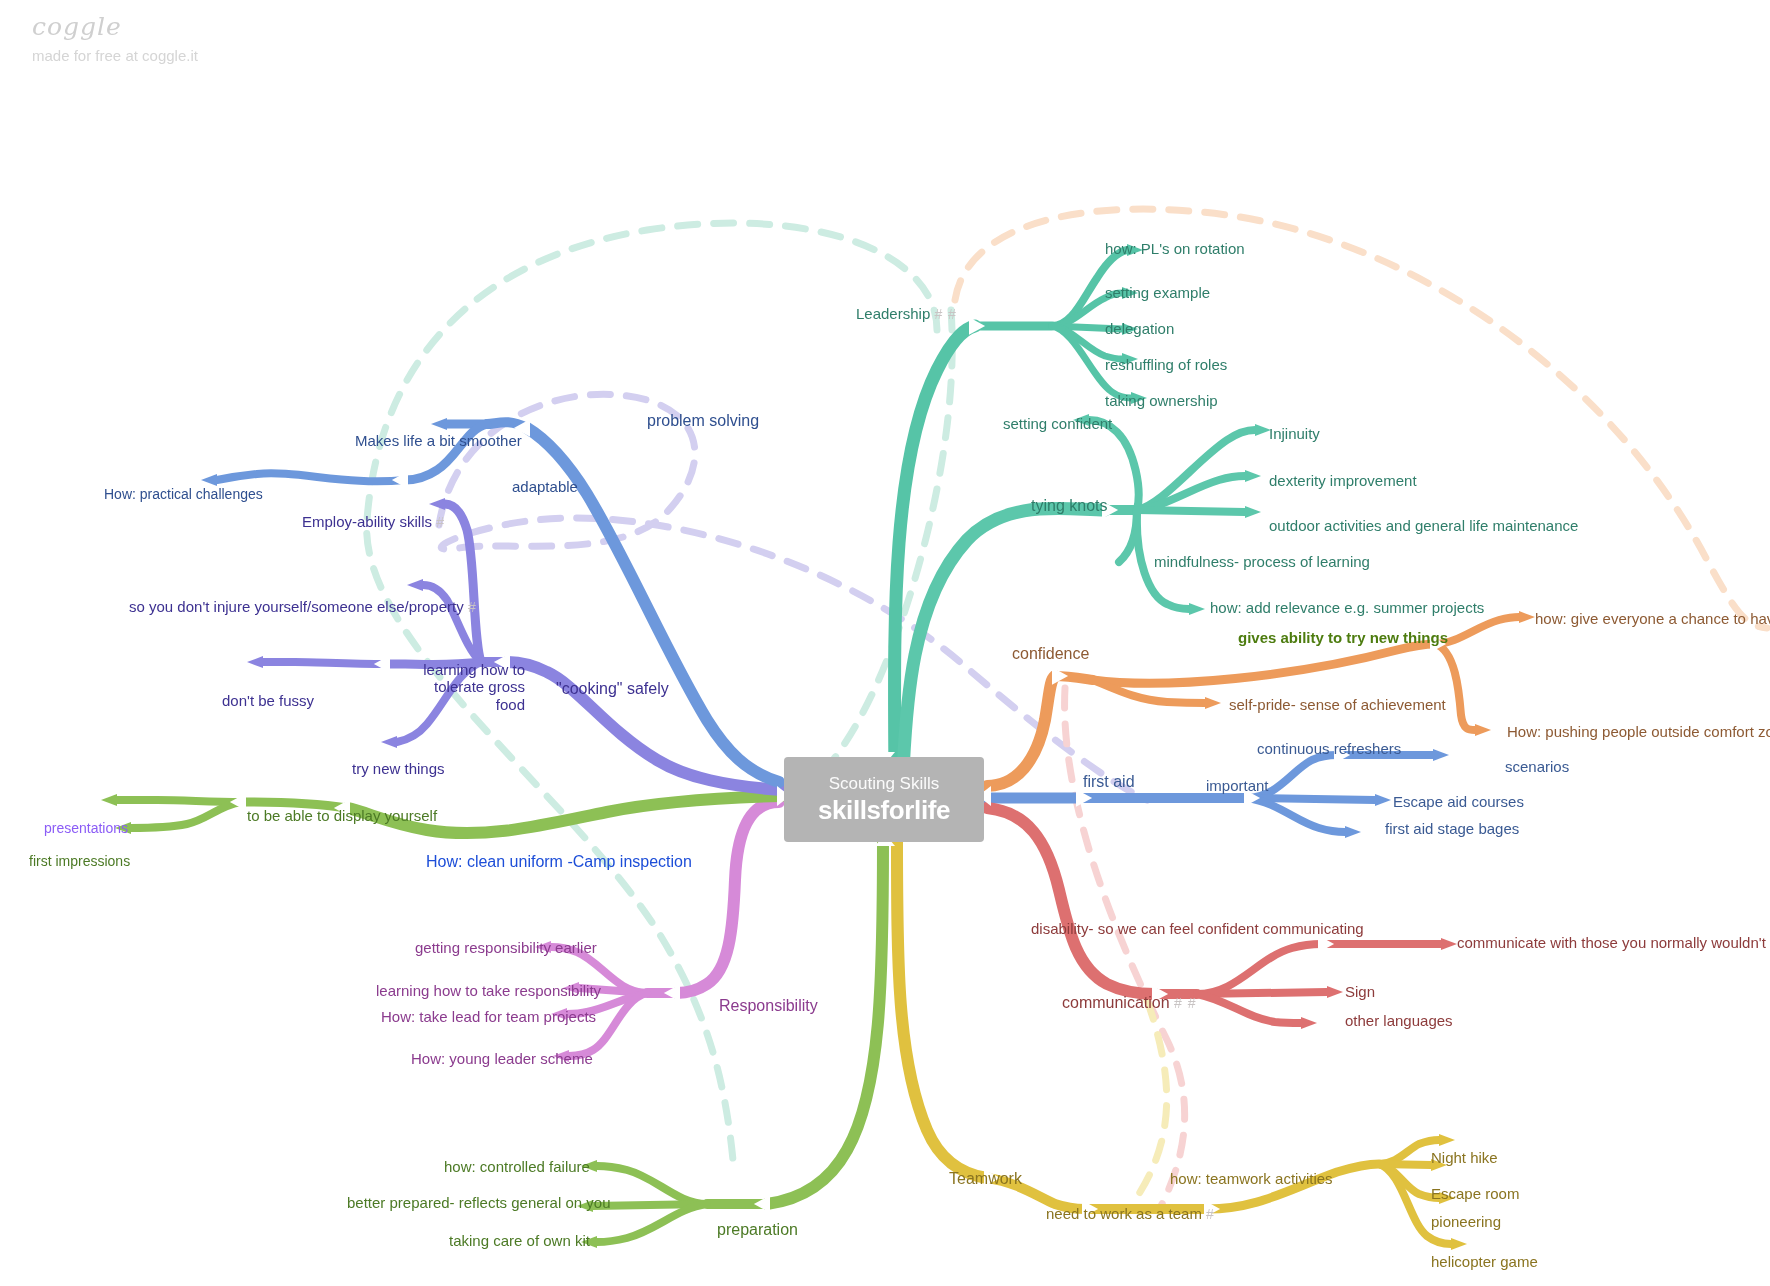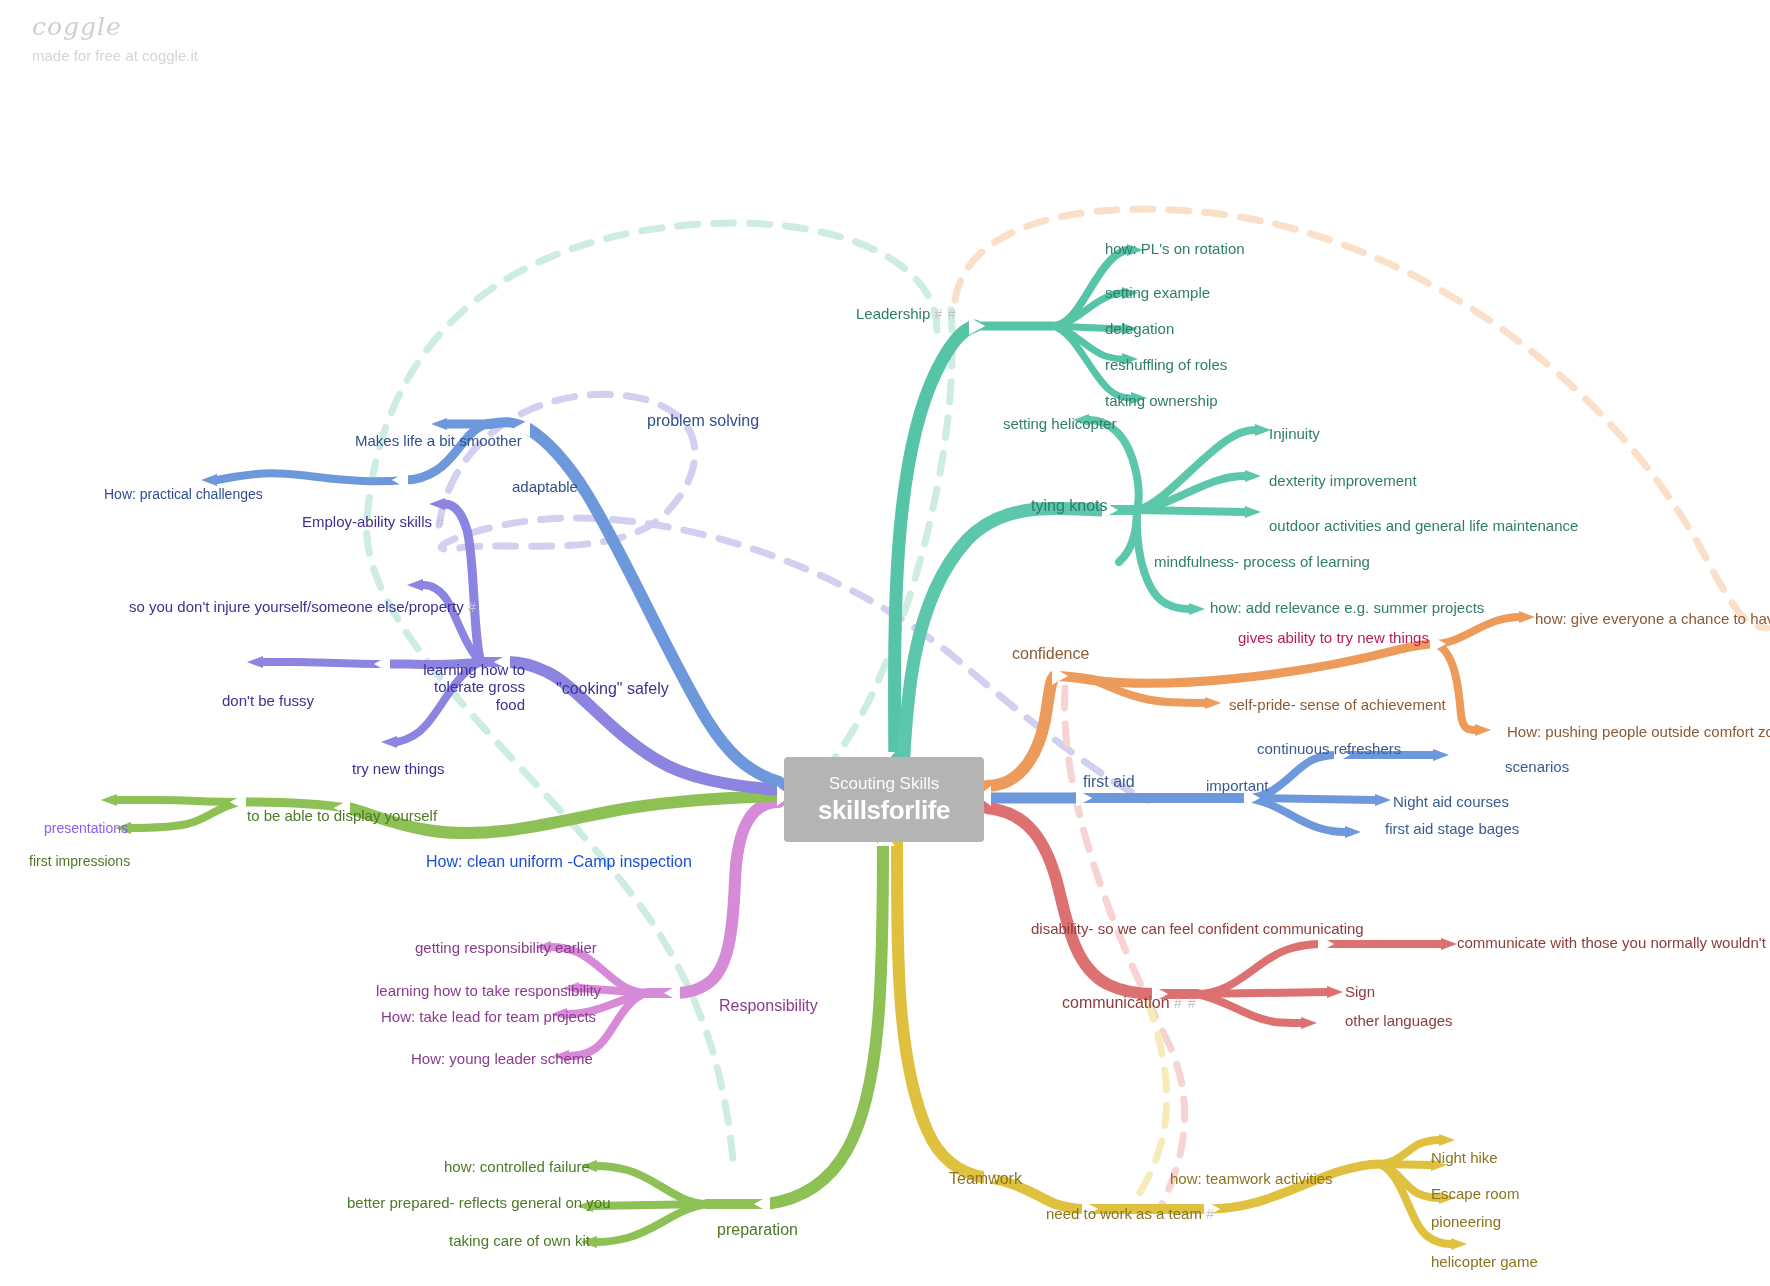--- a/index.html
+++ b/index.html
@@ -243,39 +243,39 @@
     <div class="main">skillsforlife</div>
   </div>
 
   <div class="lbl" style="left:849px;top:305px;color:#2f7e6a;"><span>Leadership</span> <span class="hash"># #</span></div>
   <div class="lbl" style="left:1098px;top:240px;color:#2f7e6a;">how: PL's on rotation</div>
   <div class="lbl" style="left:1098px;top:284px;color:#2f7e6a;">setting example</div>
   <div class="lbl" style="left:1098px;top:320px;color:#2f7e6a;">delegation</div>
   <div class="lbl" style="left:1098px;top:356px;color:#2f7e6a;">reshuffling of roles</div>
   <div class="lbl" style="left:1098px;top:392px;color:#2f7e6a;">taking ownership</div>
 
-  <div class="lbl" style="left:996px;top:415px;color:#2f7e6a;">setting helicopter</div>
+  <div class="lbl" style="left:996px;top:415px;color:#2f7e6a;">setting confident</div>
   <div class="lbl" style="left:1024px;top:497px;color:#2f7e6a;font-size:16px;">tying knots</div>
   <div class="lbl" style="left:1262px;top:425px;color:#2f7e6a;">Injinuity</div>
   <div class="lbl" style="left:1262px;top:472px;color:#2f7e6a;">dexterity improvement</div>
   <div class="lbl" style="left:1262px;top:517px;color:#2f7e6a;">outdoor activities and general life maintenance</div>
   <div class="lbl" style="left:1147px;top:553px;color:#2f7e6a;">mindfulness- process of learning</div>
   <div class="lbl" style="left:1203px;top:599px;color:#2f7e6a;">how: add relevance e.g. summer projects</div>
 
   <div class="lbl" style="left:1005px;top:645px;color:#8d5a33;font-size:16px;">confidence</div>
-  <div class="lbl" style="left:1231px;top:629px;color:#be185d;">gives ability to try new things</div>
+  <div class="lbl" style="left:1231px;top:629px;color:#4d7c0f;font-weight:bold;">gives ability to try new things</div>
   <div class="lbl" style="left:1528px;top:610px;color:#8d5a33;"><span>how: give everyone a chance to have a go</span></div>
   <div class="lbl" style="left:1222px;top:696px;color:#8d5a33;">self-pride- sense of achievement</div>
   <div class="lbl" style="left:1500px;top:723px;color:#8d5a33;">How: pushing people outside comfort zones</div>
 
   <div class="lbl" style="left:1076px;top:773px;color:#3a5a93;font-size:16px;">first aid</div>
   <div class="lbl" style="left:1199px;top:777px;color:#3a5a93;">important</div>
   <div class="lbl" style="left:1250px;top:740px;color:#3a5a93;">continuous refreshers</div>
   <div class="lbl" style="left:1498px;top:758px;color:#3a5a93;">scenarios</div>
-  <div class="lbl" style="left:1386px;top:793px;color:#3a5a93;">Night aid courses</div>
+  <div class="lbl" style="left:1386px;top:793px;color:#3a5a93;">Escape aid courses</div>
   <div class="lbl" style="left:1378px;top:820px;color:#3a5a93;">first aid stage bages</div>
 
   <div class="lbl" style="left:1024px;top:920px;color:#8d3b3b;">disability- so we can feel confident communicating</div>
   <div class="lbl" style="left:1450px;top:934px;color:#8d3b3b;">communicate with those you normally wouldn't</div>
   <div class="lbl" style="left:1055px;top:994px;color:#8d3b3b;font-size:16px;"><span>communication</span> <span class="hash"># #</span></div>
   <div class="lbl" style="left:1338px;top:983px;color:#8d3b3b;">Sign</div>
   <div class="lbl" style="left:1338px;top:1012px;color:#8d3b3b;">other languages</div>
 
   <div class="lbl" style="left:942px;top:1170px;color:#8a7420;font-size:16px;">Teamwork</div>
   <div class="lbl" style="left:1163px;top:1170px;color:#8a7420;">how: teamwork activities</div>

